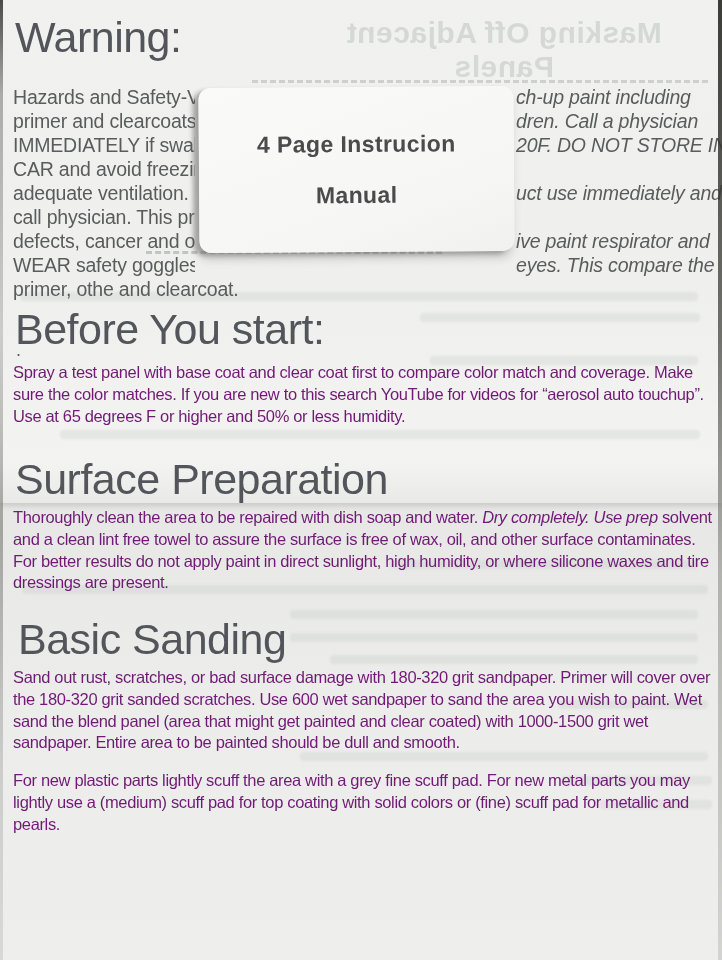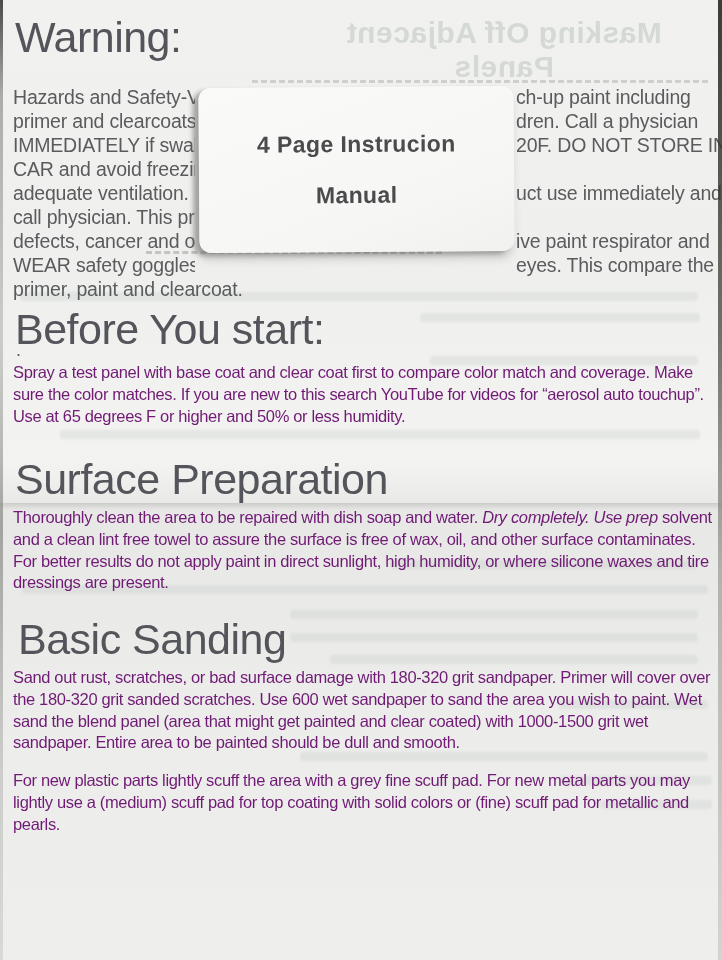--- a/index.html
+++ b/index.html
@@ -55,21 +55,21 @@
   .h1{
     position:absolute;z-index:3;
     font-size:43px;font-weight:400;letter-spacing:-.5px;
     color:#54555a;white-space:nowrap;
   }
   
   .warn-lines{position:absolute;top:85px;left:13px;width:697px;z-index:3;font-size:19.5px;line-height:24px;letter-spacing:-.2px;}
   .warn-line{position:relative;height:24px;white-space:nowrap;}
   .frag-left{display:inline-block;white-space:nowrap;}
   .frag-left.clip{max-width:182px;overflow:hidden;}
-  .frag-right{position:absolute;left:503px;top:0;white-space:nowrap;}
+  .frag-right{position:absolute;left:503px;top:0;white-space:nowrap;font-style:italic;}
   
   .para{
     position:absolute;z-index:3;left:13px;width:705px;
     font-size:16.5px;line-height:21.8px;letter-spacing:-.35px;
     color:#701a75;
   }
   .italic{font-style:italic;margin-top:36px;}
   .stray-dot{position:absolute;z-index:3;left:16px;top:340px;font-size:18px;color:#5b5c5e;}
   
   .sticker{
@@ -141,21 +141,21 @@
     </div>
     <div class="warn-line">
       <span class="frag-left clip">defects, cancer and othe</span>
       <span class="frag-right">ive paint respirator and</span>
     </div>
     <div class="warn-line">
       <span class="frag-left clip">WEAR safety goggles wh</span>
       <span class="frag-right">eyes. This compare the</span>
     </div>
     <div class="warn-line">
-      <span class="frag-left">primer, paint and clearcoat.</span>
+      <span class="frag-left">primer, othe and clearcoat.</span>
       <span class="frag-right"></span>
     </div>
   </div>
 
   <div class="sticker">
     <div class="sticker-line">4 Page Instrucion</div>
     <div class="sticker-line">Manual</div>
   </div>
 
   <div class="h1" style="top:305px;left:15px;">Before You start:</div>

